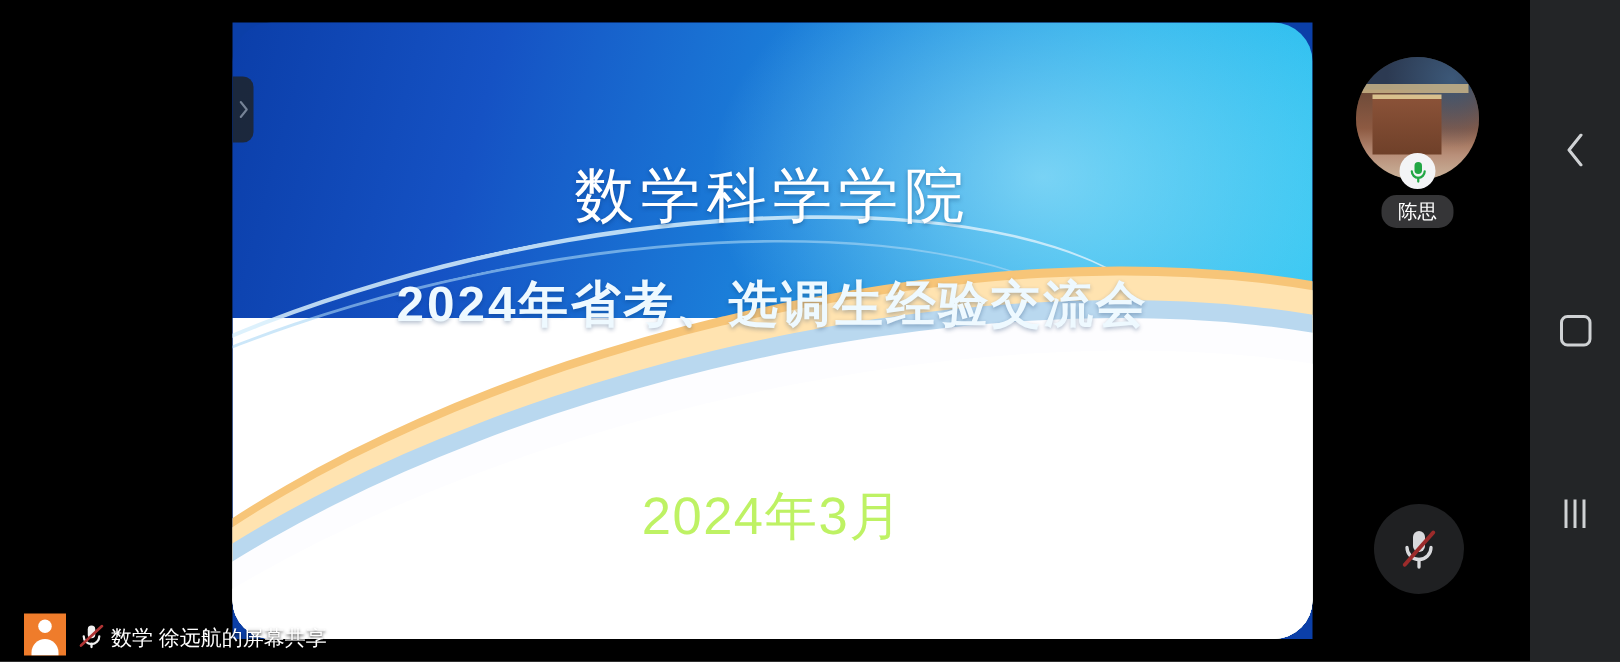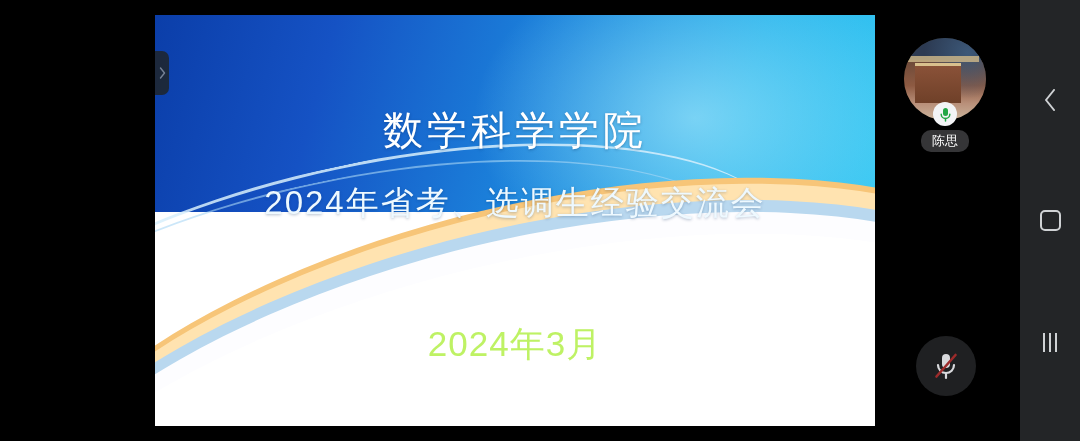--- a/index.html
+++ b/index.html
@@ -2,21 +2,21 @@
 <html><head>
 <meta charset="utf-8">
 <style>
   html,body{margin:0;padding:0;background:#000;}
   body{width:1080px;height:441px;overflow:hidden;font-family:"Liberation Sans","DejaVu Sans",sans-serif;}
 
   .screen{position:relative;width:1080px;height:441px;background:#000;overflow:hidden;}
 
   
   .slide-wrap{position:absolute;left:155px;top:15px;width:720px;height:411px;overflow:hidden;background:#0b3fa8;}
-  .slide{position:absolute;inset:0;overflow:hidden;}
+  .slide{position:absolute;inset:0;overflow:hidden;border-radius:26px;}
 
   
   .sky{position:absolute;left:0;top:0;width:100%;height:100%;
        background:linear-gradient(105deg,#0b3ea9 0%,#1552c4 22%,#1c86dd 50%,#27b3ec 74%,#3fd0f5 100%);}
   .sky:after{content:"";position:absolute;left:40%;top:-20%;width:70%;height:90%;
        background:radial-gradient(ellipse at 50% 50%, rgba(190,245,255,.55), rgba(190,245,255,0) 62%);}
 
   
   .white-base{position:absolute;left:0;bottom:0;width:100%;height:52%;background:#ffffff;}
 
@@ -30,21 +30,21 @@
   
   .streak{position:absolute;left:-30%;top:36%;width:120%;height:80%;border-radius:50%;
           background:transparent;border-top:3px solid rgba(215,238,252,.85);transform:rotate(-12deg);}
   .streak2{position:absolute;left:-32%;top:40%;width:118%;height:80%;border-radius:50%;
           background:transparent;border-top:2px solid rgba(170,215,245,.6);transform:rotate(-12deg);}
 
   
   .slide-title{position:absolute;left:0;right:0;top:88px;text-align:center;color:#fff;
       font-size:40px;letter-spacing:4px;font-weight:400;text-shadow:0 1px 3px rgba(0,40,90,.35);}
   .slide-subtitle{position:absolute;left:0;right:0;top:166px;text-align:center;color:#eef9ff;
-      font-size:33px;letter-spacing:2px;font-weight:400;text-shadow:0 1px 3px rgba(0,40,90,.3);}
+      font-size:33px;letter-spacing:2px;font-weight:700;text-shadow:0 1px 3px rgba(0,40,90,.3);}
   .slide-date{position:absolute;left:0;right:0;top:306px;text-align:center;color:#bef264;
       font-size:35px;letter-spacing:1px;}
 
   
   .panel-handle{position:absolute;left:0;top:36px;width:14px;height:44px;
       background:#1e2733;border-top-right-radius:7px;border-bottom-right-radius:7px;
       display:flex;align-items:center;justify-content:center;opacity:.92;}
   .panel-handle svg{display:block;}
 
   
@@ -157,14 +157,29 @@
     </div>
     <div class="nav-btn nav-recent">
       <span class="recent-bars">
         <i></i>
           <i></i>
           <i></i>
       </span>
     </div>
   </div>
 
+  <div class="share-strip">
+    <div class="avatar">
+      <span class="head"></span>
+      <span class="body"></span>
+    </div>
+    <div class="mic-off-small">
+      <svg width="18" height="18" viewBox="0 0 18 18" aria-hidden="true">
+        <rect x="6.5" y="2" width="5" height="8.5" rx="2.5" fill="#f0f0f0"></rect>
+        <path d="M3.8 9.2a5.2 5.2 0 0 0 10.4 0" fill="none" stroke="#f0f0f0" stroke-width="1.5" stroke-linecap="round"></path>
+        <line x1="9" y1="14" x2="9" y2="16.4" stroke="#f0f0f0" stroke-width="1.5" stroke-linecap="round"></line>
+        <line x1="2" y1="15.4" x2="16" y2="2.4" stroke="#b03434" stroke-width="1.8" stroke-linecap="round"></line>
+      </svg>
+    </div>
+    <div class="share-label">数学 徐远航的屏幕共享</div>
+  </div>
 
 </div>
 
 </body></html>

